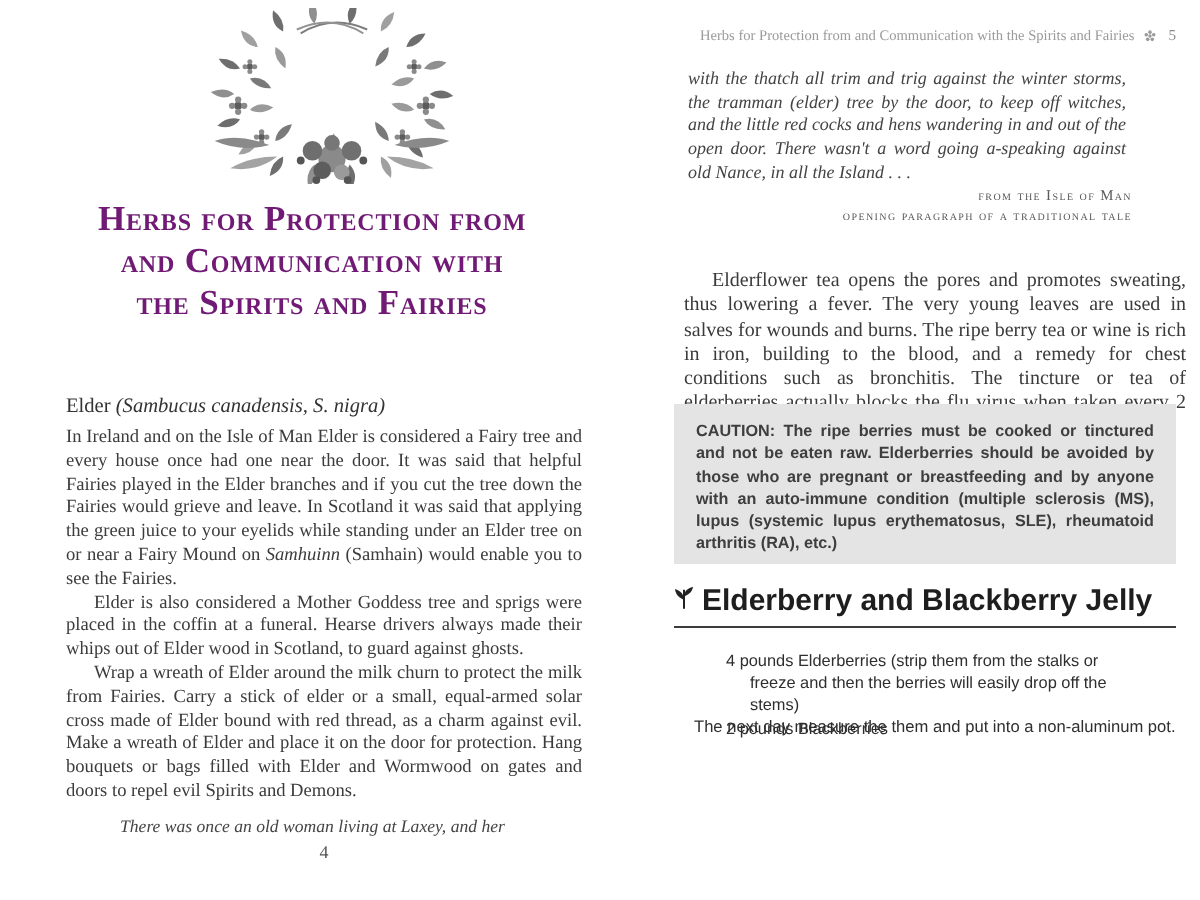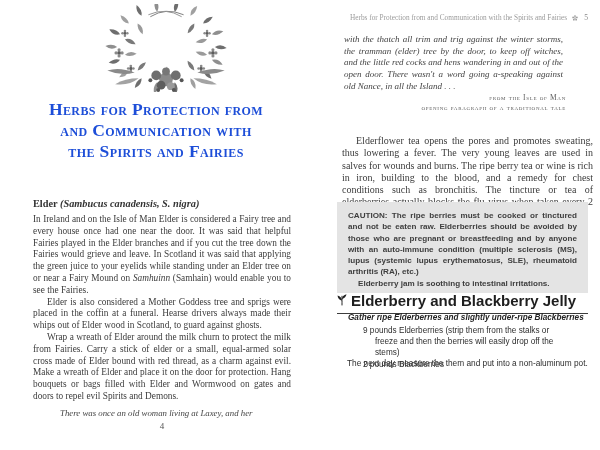--- a/index.html
+++ b/index.html
@@ -2,23 +2,23 @@
 <html><head>
 <meta charset="utf-8">
 <style>
   html,body{margin:0;padding:0;background:#fff;}
   .stage{position:relative;width:600px;height:450px;background:#ffffff;overflow:hidden;
          font-family:"Liberation Serif", serif;color:#3a3a3a;}
   
   .wreath{position:absolute;left:100px;top:4px;width:132px;height:88px;}
   .book-title{position:absolute;left:15px;top:87px;width:282px;text-align:center;
               font-variant:small-caps;font-size:17.5px;line-height:21px;letter-spacing:.4px;
-              color:#1d4ed8;}
+              color:#701a75;}
   .left-col{position:absolute;left:33px;top:198px;width:258px;}
-  .entry-head{font-size:10.3px;font-weight:bold;color:#333;}
+  .entry-head{font-size:10.3px;font-weight:normal;color:#333;}
   .entry-head .latin{font-style:italic;}
   p.bodytext{margin:0;font-size:9.3px;line-height:11.8px;text-align:justify;color:#3b3b3b;}
   p.bodytext.first{margin-top:5px;}
   p.bodytext.ind{text-indent:14px;}
   .quote-left{margin:5px 0 0 27px;font-style:italic;font-size:8.8px;line-height:11.5px;color:#444;}
   .quote-left span{display:block;white-space:nowrap;}
   .pagenum-left{position:absolute;left:33px;top:421px;width:258px;text-align:center;
                 font-size:9px;color:#555;}
   
   .running-head{position:absolute;left:337px;top:13px;width:251px;display:flex;
@@ -169,38 +169,36 @@
 
   <div class="attrib">
     <span>from the Isle of Man</span>
     <span>opening paragraph of a traditional tale</span>
   </div>
 
   <p class="body-right">Elderflower tea opens the pores and promotes sweating, thus lowering a fever. The very young leaves are used in salves for wounds and burns. The ripe berry tea or wine is rich in iron, building to the blood, and a remedy for chest conditions such as bronchitis. The tincture or tea of elderberries actually blocks the flu virus when taken every 2 hours in hot water or herbal tea.</p>
 
   <div class="caution">
     <p><span>CAUTION:</span><span> The ripe berries must be cooked or tinctured and not be eaten raw. Elderberries should be avoided by those who are pregnant or breastfeeding and by anyone with an auto-immune condition (multiple sclerosis (MS), lupus (systemic lupus erythematosus, SLE), rheumatoid arthritis (RA), etc.)</span></p>
-    <p class="note">Elderberry jam is soothing to intestinal irritations.</p>
   </div>
 
   <div class="recipe-head">
     <span>
       <svg width="10" height="12" viewBox="0 0 12 14" aria-hidden="true">
         <path d="M6,13.5 C6,9 6,6 6,2" stroke="#222" stroke-width="1.2" fill="none"></path>
         <path d="M6,8 C3,7 1,5 0.6,1.6 C4,2.6 6,5 6,8 Z" fill="#222"></path>
         <path d="M6,6 C9,5 11,3 11.4,0.2 C8,1.2 6,3 6,6 Z" fill="#222"></path>
       </svg>
     </span>
     <span>Elderberry and Blackberry Jelly</span>
   </div>
 
-  <div class="recipe-sub">Gather ripe Elderberries and slightly under-ripe Blackberries</div>
 
   <div class="ingredients">
-    <div class="ing">9 pounds Elderberries (strip them from the stalks or freeze and then the berries will easily drop off the stems)</div>
+    <div class="ing">4 pounds Elderberries (strip them from the stalks or freeze and then the berries will easily drop off the stems)</div>
     <div class="ing">2 pounds Blackberries</div>
   </div>
 
   <div class="steps">
     <p>The next day measure the them and put into a non-aluminum pot.</p>
   </div>
 
 </div>
 
 </body></html>

